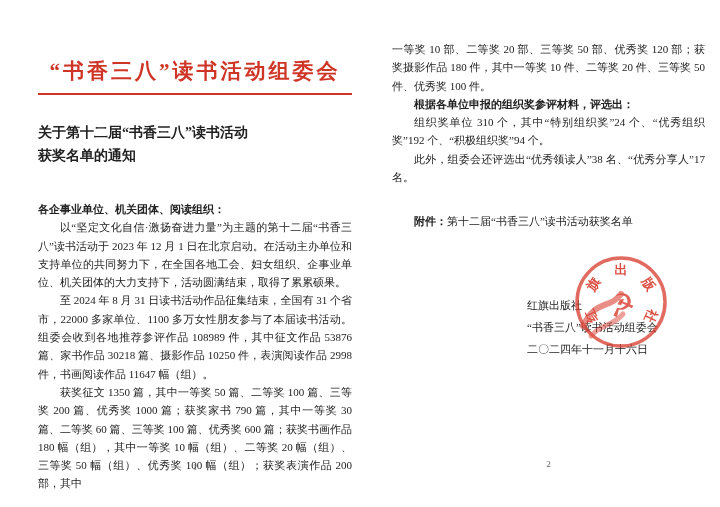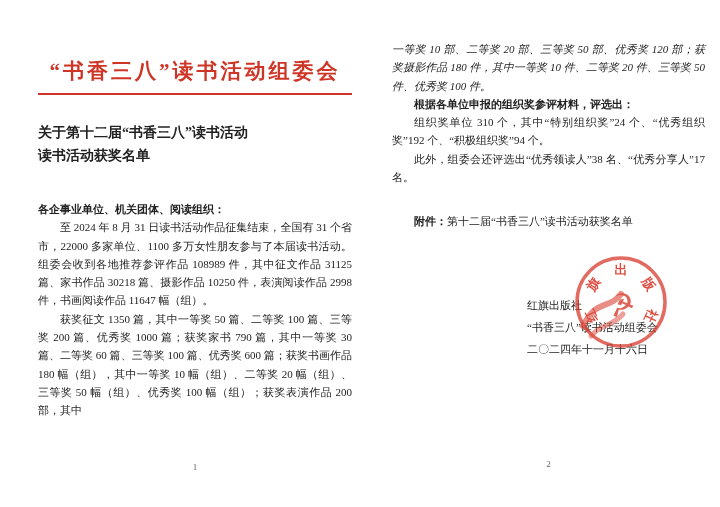--- a/index.html
+++ b/index.html
@@ -17,21 +17,21 @@
 
   .header-title {
     color: var(--red); font-weight: bold; font-size: 21px;
     letter-spacing: 3px; text-align: center; white-space: nowrap;
     padding-bottom: 8px; border-bottom: 2px solid var(--red);
   }
   .doc-title { margin-top: 26px; text-align: left; font-weight: bold; font-size: 14px; line-height: 23px; }
   .salutation { margin-top: 33px; font-weight: bold; font-size: 11px; line-height: 18.3px; }
 
   .para { font-size: 11px; line-height: 18.3px; text-align: justify; text-indent: 22px; color: var(--ink); }
-  .para.no-indent { text-indent: 0; font-style: italic; }
+  .para.no-indent { text-indent: 0; }
   .bold { font-weight: bold; }
 
   .attachment { margin-top: 26px; }
 
   .signature { margin-top: 63px; margin-left: auto; margin-right: 8px; width: 170px; text-align: left; }
   .sig-line { font-size: 11px; line-height: 22px; white-space: nowrap; }
 
   .seal { position: absolute; left: 573px; top: 254px; width: 96px; height: 96px; z-index: 5; opacity: 0.88; pointer-events: none; }
   .seal svg { display: block; }
 
@@ -42,26 +42,27 @@
 </head>
 <body>
 
 <div class="canvas">
 
   <div class="page-left">
     <div class="header-title">“书香三八”读书活动组委会</div>
 
     <div class="doc-title">
       <div>关于第十二届“书香三八”读书活动</div>
-      <div>读书活动获奖名单</div>
+      <div>获奖名单的通知</div>
     </div>
 
     <div class="salutation">各企事业单位、机关团体、阅读组织：</div>
 
-    <p class="para">至 2024 年 8 月 31 日读书活动作品征集结束，全国有 31 个省市，22000 多家单位、1100 多万女性朋友参与了本届读书活动。组委会收到各地推荐参评作品 108989 件，其中征文作品 31125 篇、家书作品 30218 篇、摄影作品 10250 件，表演阅读作品 2998 件，书画阅读作品 11647 幅（组）。</p>
+    <p class="para">以“坚定文化自信·激扬奋进力量”为主题的第十二届“书香三八”读书活动于 2023 年 12 月 1 日在北京启动。在活动主办单位和支持单位的共同努力下，在全国各地工会、妇女组织、企事业单位、机关团体的大力支持下，活动圆满结束，取得了累累硕果。</p>
+    <p class="para">至 2024 年 8 月 31 日读书活动作品征集结束，全国有 31 个省市，22000 多家单位、1100 多万女性朋友参与了本届读书活动。组委会收到各地推荐参评作品 108989 件，其中征文作品 53876 篇、家书作品 30218 篇、摄影作品 10250 件，表演阅读作品 2998 件，书画阅读作品 11647 幅（组）。</p>
     <p class="para">获奖征文 1350 篇，其中一等奖 50 篇、二等奖 100 篇、三等奖 200 篇、优秀奖 1000 篇；获奖家书 790 篇，其中一等奖 30 篇、二等奖 60 篇、三等奖 100 篇、优秀奖 600 篇；获奖书画作品 180 幅（组），其中一等奖 10 幅（组）、二等奖 20 幅（组）、三等奖 50 幅（组）、优秀奖 100 幅（组）；获奖表演作品 200 部，其中</p>
   </div>
 
   <div class="page-num p1">1</div>
 
   <div class="page-right">
     <p class="para no-indent">一等奖 10 部、二等奖 20 部、三等奖 50 部、优秀奖 120 部；获奖摄影作品 180 件，其中一等奖 10 件、二等奖 20 件、三等奖 50 件、优秀奖 100 件。</p>
     <p class="para bold">根据各单位申报的组织奖参评材料，评选出：</p>
     <p class="para">组织奖单位 310 个，其中“特别组织奖”24 个、“优秀组织奖”192 个、“积极组织奖”94 个。</p>
     <p class="para">此外，组委会还评选出“优秀领读人”38 名、“优秀分享人”17 名。</p>

